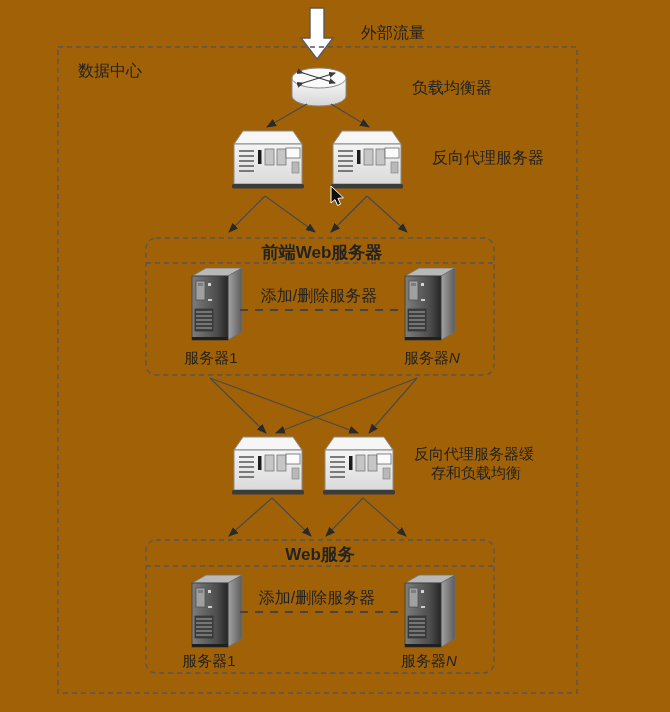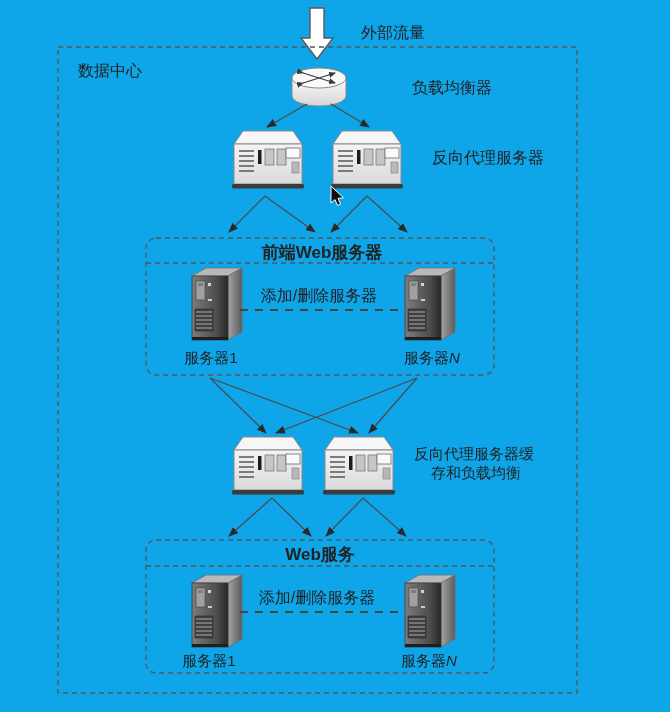--- a/index.html
+++ b/index.html
@@ -1,17 +1,17 @@
 <!DOCTYPE html>
 <html><head>
 <meta charset="utf-8">
 <style>
   html,body{margin:0;padding:0;background:#ffffff;}
   .canvas{
-    position:relative;width:670px;height:712px;background:#0ea5e9;
+    position:relative;width:670px;height:712px;background:#a16207;
     font-family:"Liberation Sans","DejaVu Sans",sans-serif;overflow:hidden;
   }
   svg text{fill:#222222;}
   .lbl{font-size:16px;}
   .lbl-sm{font-size:15px;}
   .ttl{font-size:17px;font-weight:bold;}
 </style>
 </head>
 <body>
 

